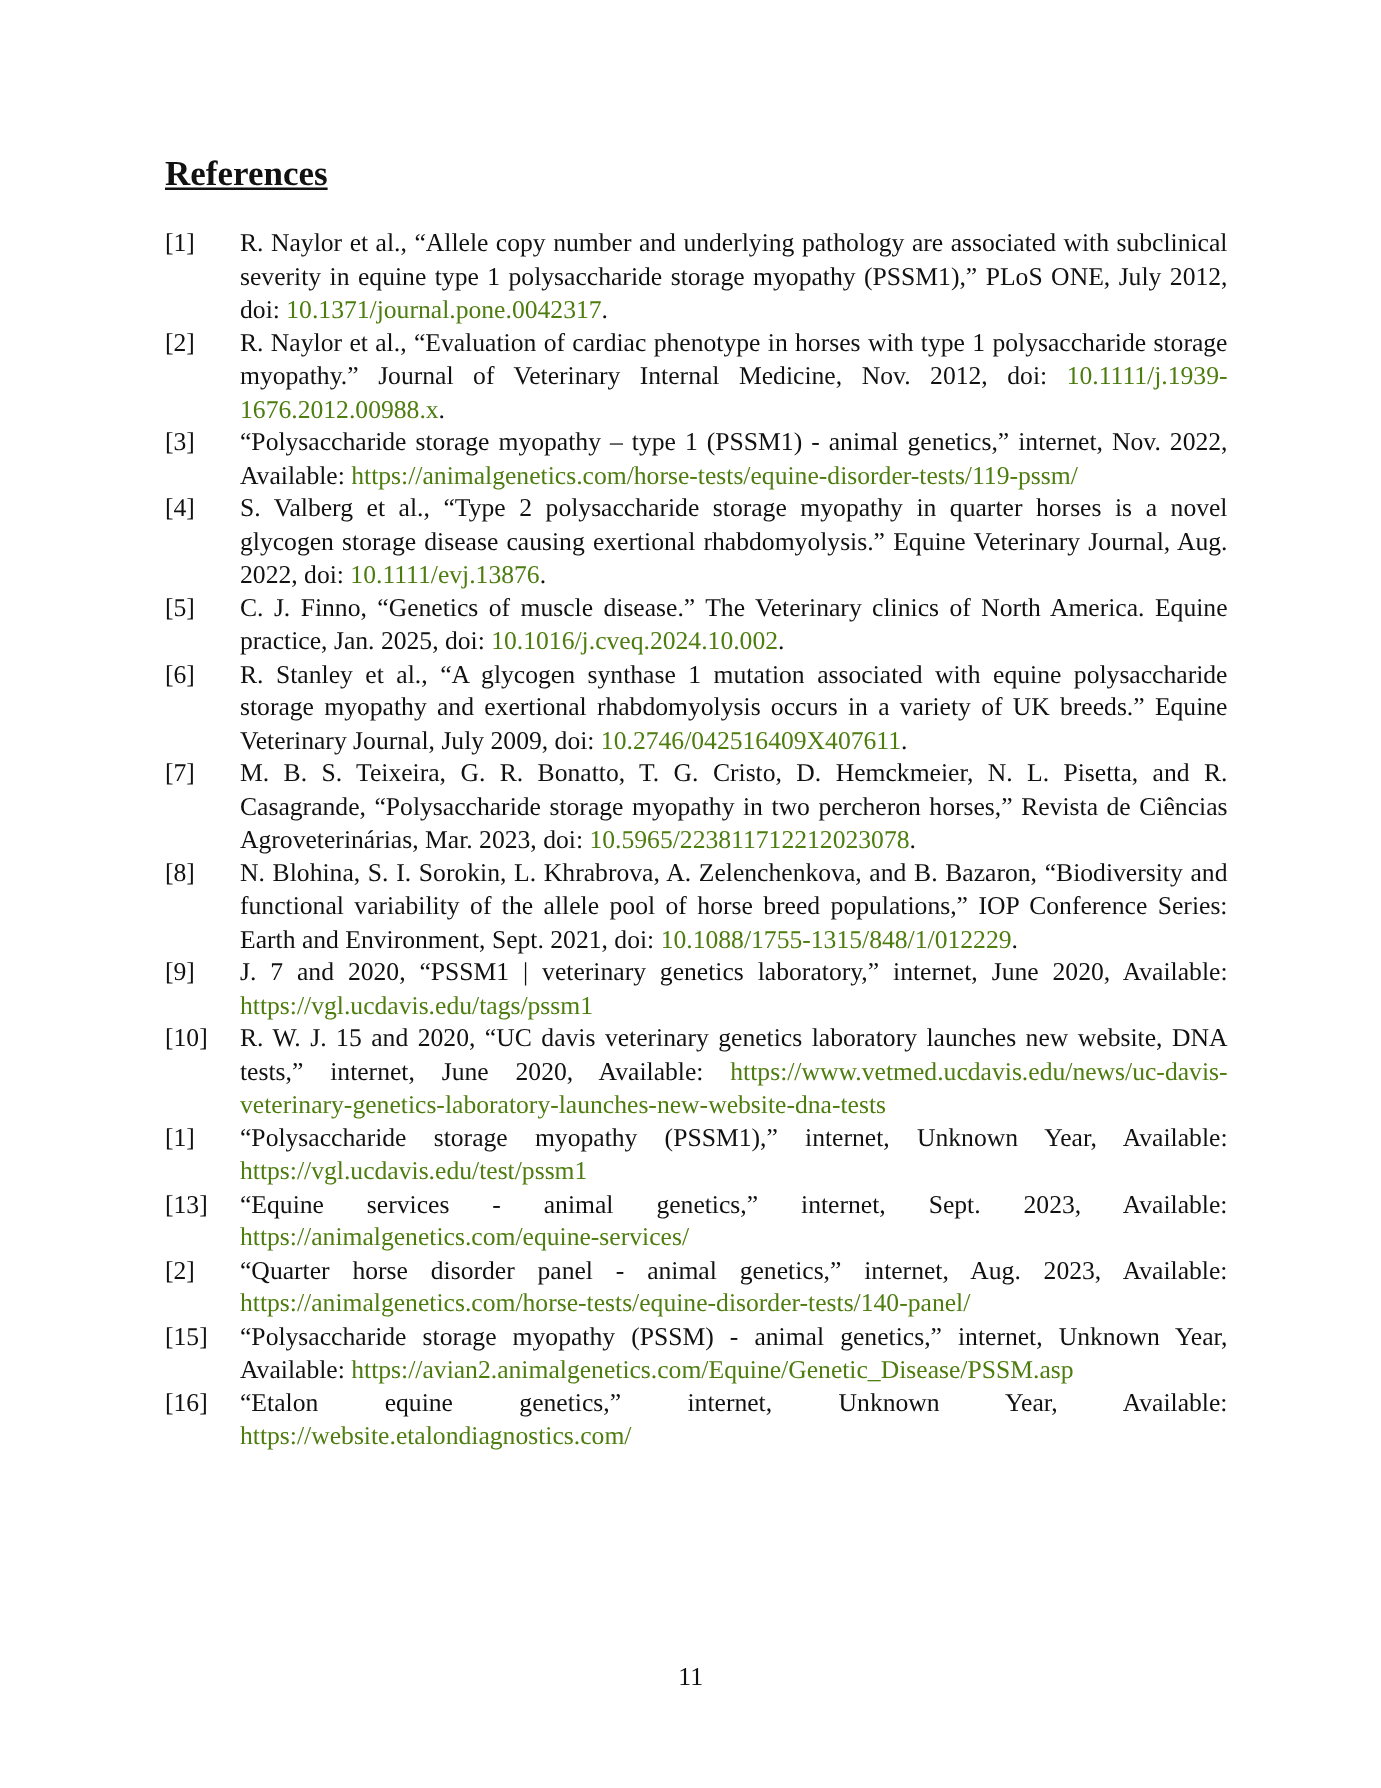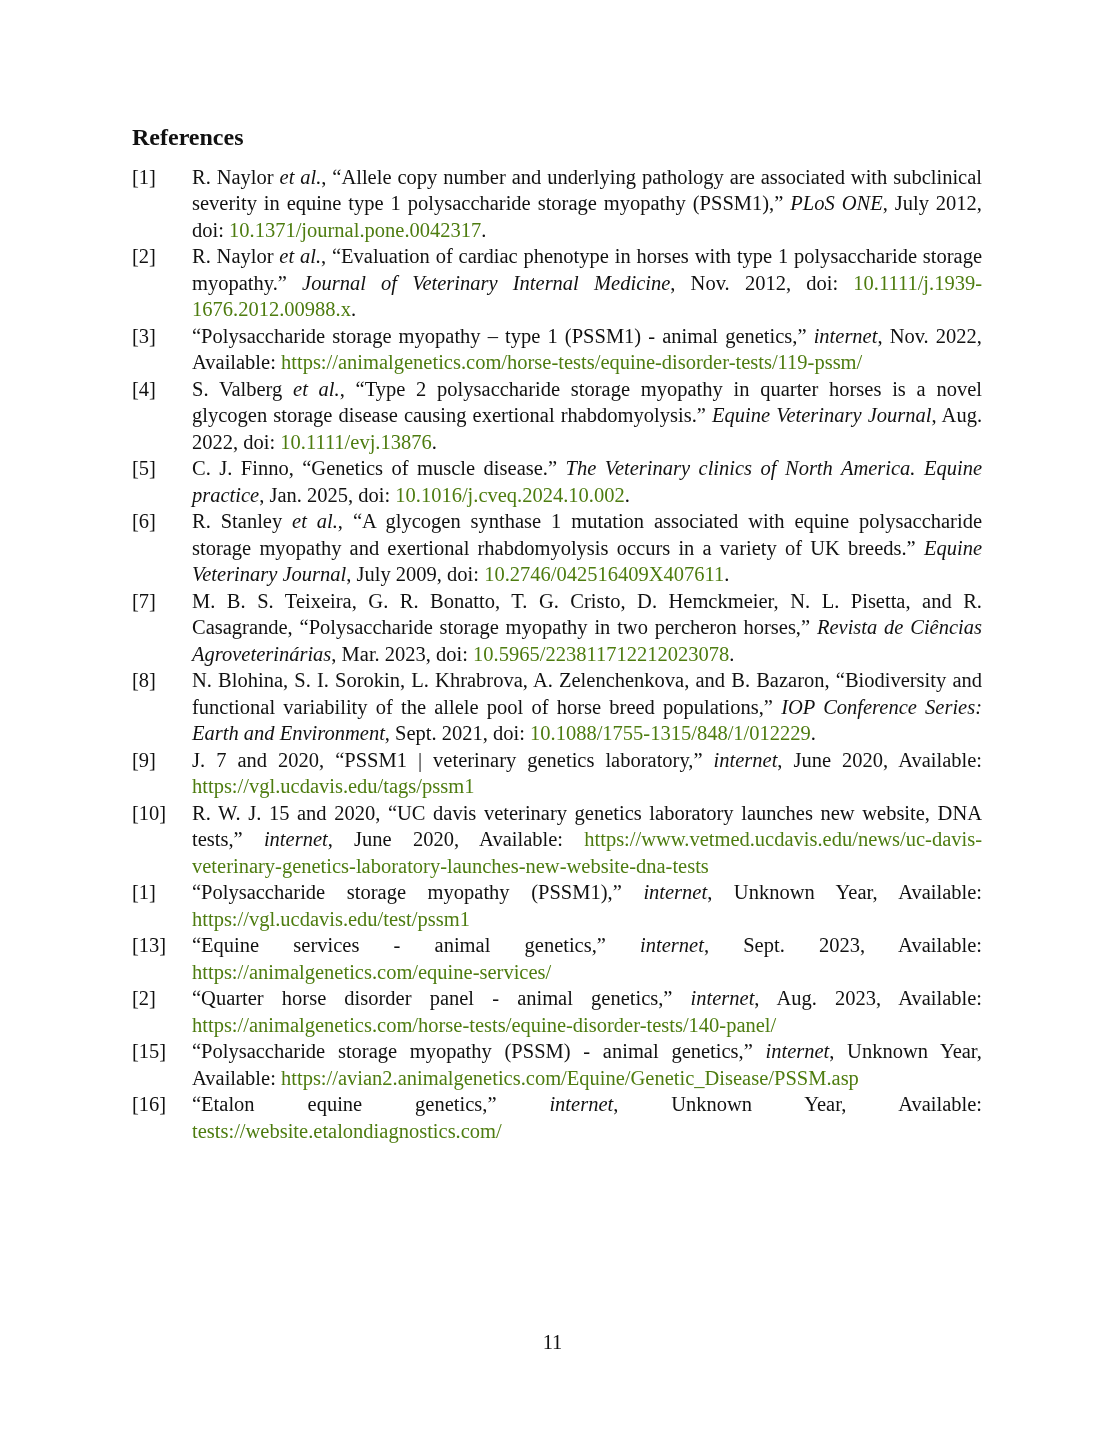--- a/index.html
+++ b/index.html
@@ -15,45 +15,45 @@
     color: #111111;
     overflow: hidden;
   }
   .page-content {
     position: absolute;
     left: 132px;
     top: 124px;
     width: 850px;
   }
   .references-heading {
-    font-size: 24px;
+    font-size: 28px;
     font-weight: bold;
     color: #111111;
-    margin: 0 0 12px 0;
+    margin: 0 0 26px 0;
     line-height: 1.15;
+    text-decoration: underline;
   }
   .ref-list {
     font-size: 20.5px;
     line-height: 26.5px;
     text-align: justify;
   }
   .ref-entry {
     position: relative;
     padding-left: 60px;
     hyphens: auto;
     -webkit-hyphens: auto;
   }
   .ref-label {
     position: absolute;
     left: 0;
     top: 0;
     font-style: normal;
   }
   .seg-italic {
-    font-style: italic;
   }
   .ref-link {
     color: #4d7c0f;
     text-decoration: none;
     overflow-wrap: anywhere;
     cursor: pointer;
   }
   .page-number {
     position: absolute;
     top: 1331px;
@@ -77,17 +77,17 @@
       <div class="ref-entry"><span class="ref-label">[5]</span><span><span class="seg-plain">C. J. Finno, “Genetics of muscle disease.” </span><span class="seg-italic">The Veterinary clinics of North America. Equine practice</span><span class="seg-plain">, Jan. 2025, doi: </span><a class="ref-link" href="#">10.1016/j.cveq.2024.10.002</a><span class="seg-plain">.</span></span></div>
       <div class="ref-entry"><span class="ref-label">[6]</span><span><span class="seg-plain">R. Stanley </span><span class="seg-italic">et al.</span><span class="seg-plain">, “A glycogen synthase 1 mutation associated with equine polysaccharide storage myopathy and exertional rhabdomyolysis occurs in a variety of UK breeds.” </span><span class="seg-italic">Equine Veterinary Journal</span><span class="seg-plain">, July 2009, doi: </span><a class="ref-link" href="#">10.2746/042516409X407611</a><span class="seg-plain">.</span></span></div>
       <div class="ref-entry"><span class="ref-label">[7]</span><span><span class="seg-plain">M. B. S. Teixeira, G. R. Bonatto, T. G. Cristo, D. Hemckmeier, N. L. Pisetta, and R. Casagrande, “Polysaccharide storage myopathy in two percheron horses,” </span><span class="seg-italic">Revista de Ciências Agroveterinárias</span><span class="seg-plain">, Mar. 2023, doi: </span><a class="ref-link" href="#">10.5965/223811712212023078</a><span class="seg-plain">.</span></span></div>
       <div class="ref-entry"><span class="ref-label">[8]</span><span><span class="seg-plain">N. Blohina, S. I. Sorokin, L. Khrabrova, A. Zelenchenkova, and B. Bazaron, “Biodiversity and functional variability of the allele pool of horse breed populations,” </span><span class="seg-italic">IOP Conference Series: Earth and Environment</span><span class="seg-plain">, Sept. 2021, doi: </span><a class="ref-link" href="#">10.1088/1755-1315/848/1/012229</a><span class="seg-plain">.</span></span></div>
       <div class="ref-entry"><span class="ref-label">[9]</span><span><span class="seg-plain">J. 7 and 2020, “PSSM1 | veterinary genetics laboratory,” </span><span class="seg-italic">internet</span><span class="seg-plain">, June 2020, Available: </span><a class="ref-link" href="#">https://vgl.ucdavis.edu/tags/pssm1</a></span></div>
       <div class="ref-entry"><span class="ref-label">[10]</span><span><span class="seg-plain">R. W. J. 15 and 2020, “UC davis veterinary genetics laboratory launches new website, DNA tests,” </span><span class="seg-italic">internet</span><span class="seg-plain">, June 2020, Available: </span><a class="ref-link" href="#">https://www.vetmed.ucdavis.edu/news/uc-davis-veterinary-genetics-laboratory-launches-new-website-dna-tests</a></span></div>
       <div class="ref-entry"><span class="ref-label">[1]</span><span><span class="seg-plain">“Polysaccharide storage myopathy (PSSM1),” </span><span class="seg-italic">internet</span><span class="seg-plain">, Unknown Year, Available: </span><a class="ref-link" href="#">https://vgl.ucdavis.edu/test/pssm1</a></span></div>
       <div class="ref-entry"><span class="ref-label">[13]</span><span><span class="seg-plain">“Equine services - animal genetics,” </span><span class="seg-italic">internet</span><span class="seg-plain">, Sept. 2023, Available: </span><a class="ref-link" href="#">https://animalgenetics.com/equine-services/</a></span></div>
       <div class="ref-entry"><span class="ref-label">[2]</span><span><span class="seg-plain">“Quarter horse disorder panel - animal genetics,” </span><span class="seg-italic">internet</span><span class="seg-plain">, Aug. 2023, Available: </span><a class="ref-link" href="#">https://animalgenetics.com/horse-tests/equine-disorder-tests/140-panel/</a></span></div>
       <div class="ref-entry"><span class="ref-label">[15]</span><span><span class="seg-plain">“Polysaccharide storage myopathy (PSSM) - animal genetics,” </span><span class="seg-italic">internet</span><span class="seg-plain">, Unknown Year, Available: </span><a class="ref-link" href="#">https://avian2.animalgenetics.com/Equine/Genetic_Disease/PSSM.asp</a></span></div>
-      <div class="ref-entry"><span class="ref-label">[16]</span><span><span class="seg-plain">“Etalon equine genetics,” </span><span class="seg-italic">internet</span><span class="seg-plain">, Unknown Year, Available: </span><a class="ref-link" href="#">tests://website.etalondiagnostics.com/</a></span></div>
+      <div class="ref-entry"><span class="ref-label">[16]</span><span><span class="seg-plain">“Etalon equine genetics,” </span><span class="seg-italic">internet</span><span class="seg-plain">, Unknown Year, Available: </span><a class="ref-link" href="#">https://website.etalondiagnostics.com/</a></span></div>
     </div>
 </div>
 
 <div class="page-number">11</div>
 
 </body></html>

